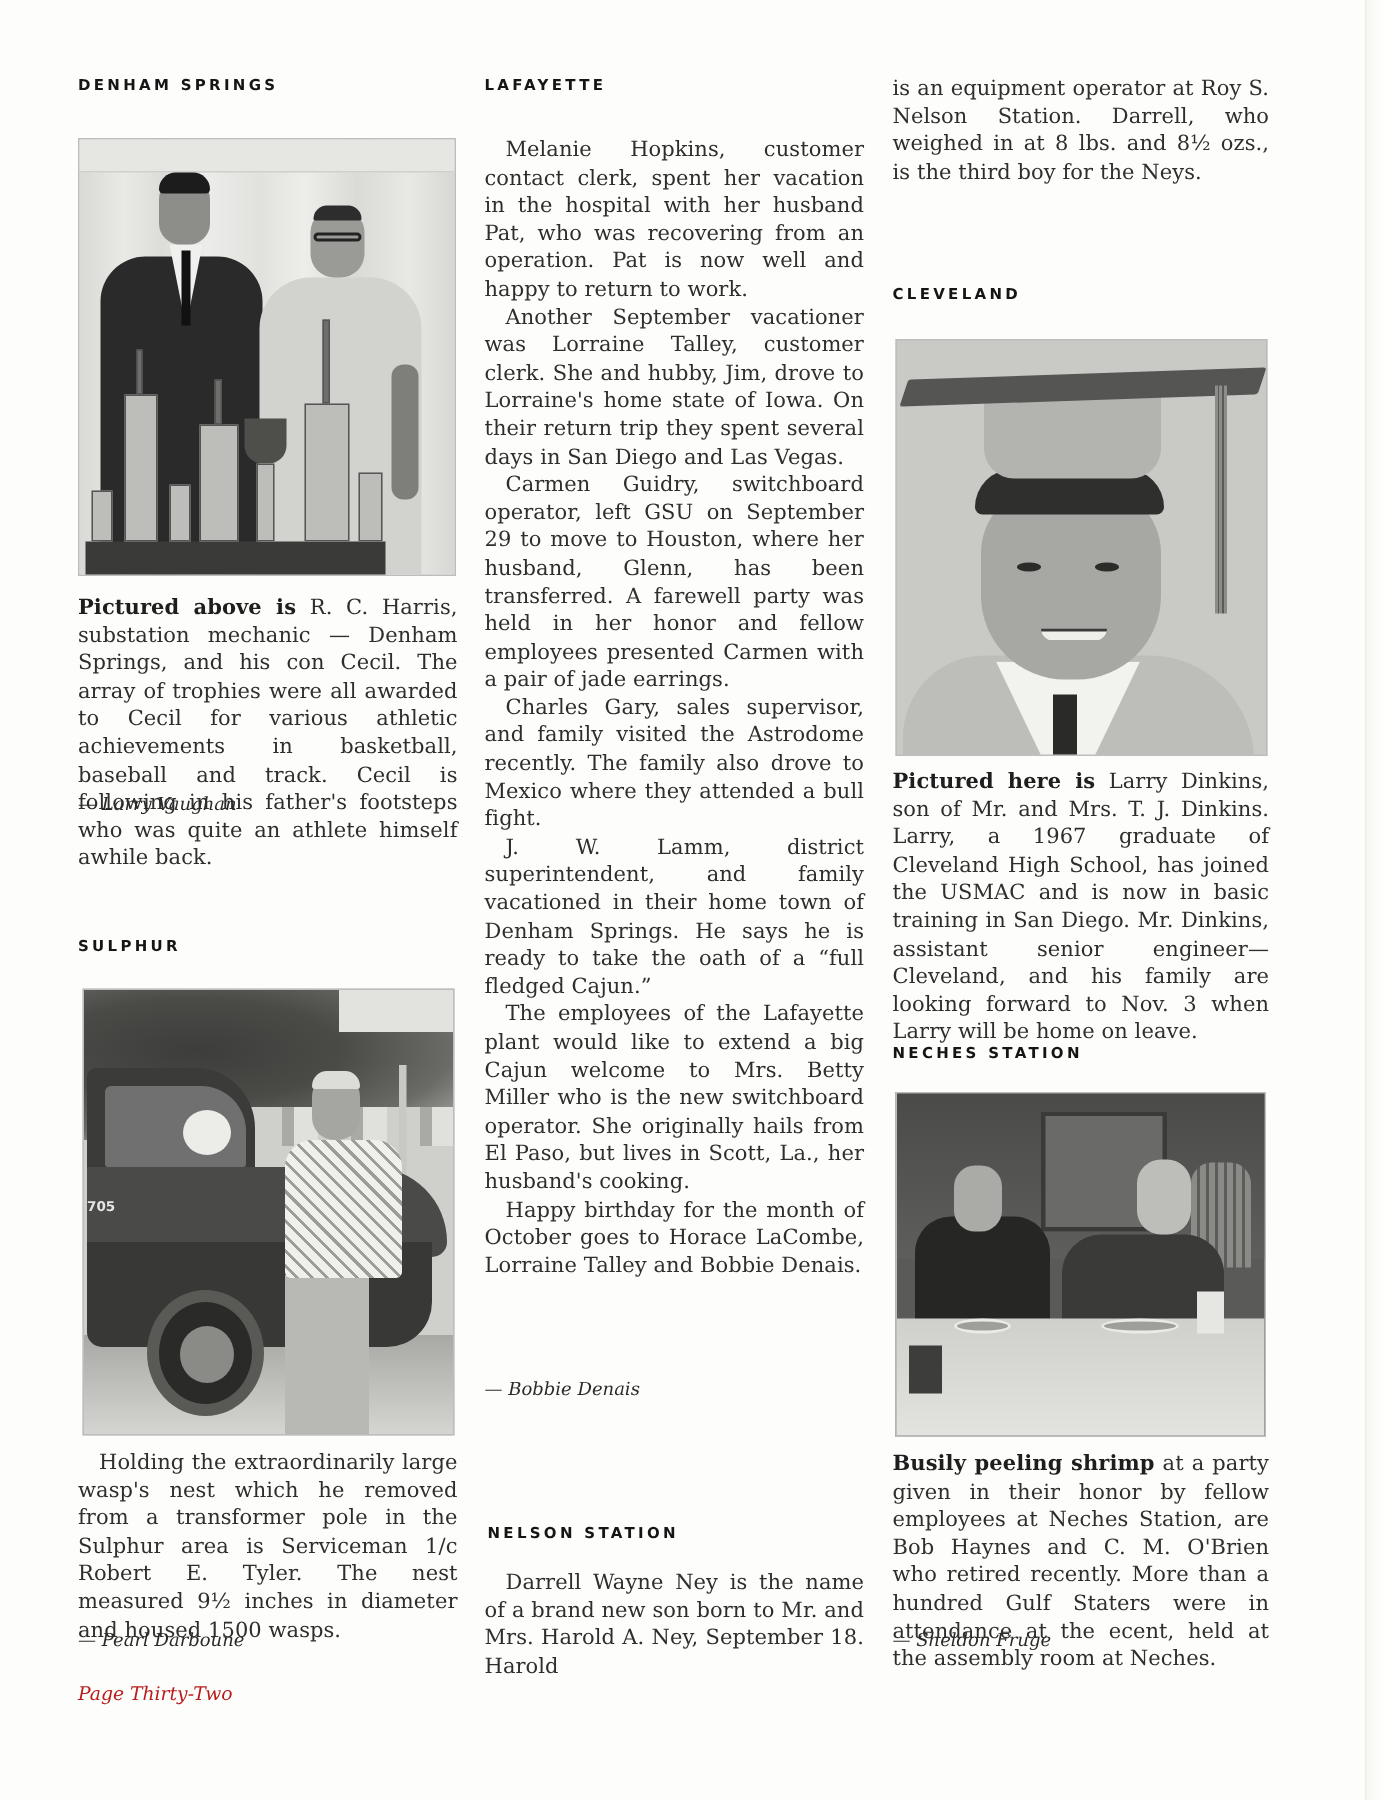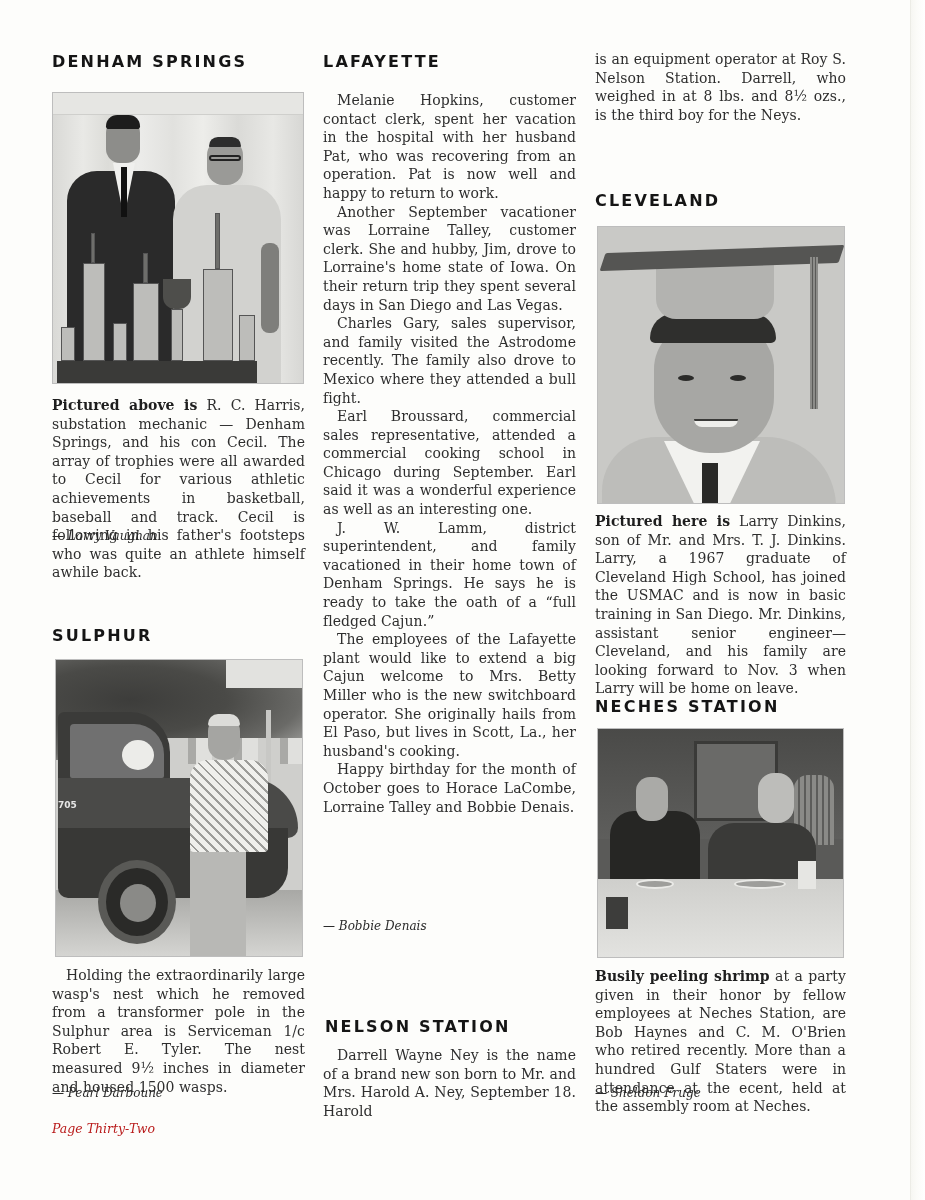--- a/index.html
+++ b/index.html
@@ -14,21 +14,21 @@
     .page-edge {
       position: absolute; left: 910px; top: 0; width: 15px; height: 1200px;
       background: linear-gradient(to right, #f6f6f2 0%, #fbfbf8 40%, #ffffff 100%);
       border-left: 1px solid #ecece6;
     }
 
     .heading {
       position: absolute;
       font-family: "DejaVu Sans", "Liberation Sans", sans-serif;
       font-weight: bold;
-      font-size: 16px;
+      font-size: 10px;
       letter-spacing: 2.2px;
       color: #151515;
       white-space: nowrap;
     }
     .body-text {
       position: absolute;
       font-size: 14px;
       line-height: 18.6px;
       text-align: justify;
       color: #2e2e2e;
@@ -188,22 +188,22 @@
 </div>
 <div class="byline" style="left:52px; width:253px; top:1086px;">— Pearl Darboune</div>
 
 <div class="folio">Page Thirty-Two</div>
 
 <h2 class="heading" style="left:323px; top:52px;">LAFAYETTE</h2>
 
 <div class="body-text" style="left:323px; top:91px; width:253px;">
   <p>Melanie Hopkins, customer contact clerk, spent her vacation in the hospital with her husband Pat, who was recovering from an operation. Pat is now well and happy to return to work.</p>
   <p>Another September vacationer was Lorraine Talley, customer clerk. She and hubby, Jim, drove to Lorraine's home state of Iowa. On their return trip they spent several days in San Diego and Las Vegas.</p>
+  <p>Carmen Guidry, switchboard operator, left GSU on September 29 to move to Houston, where her husband, Glenn, has been transferred. A farewell party was held in her honor and fellow employees presented Carmen with a pair of jade earrings.</p>
   <p>Charles Gary, sales supervisor, and family visited the Astrodome recently. The family also drove to Mexico where they attended a bull fight.</p>
-  <p>Earl Broussard, commercial sales representative, attended a commercial cooking school in Chicago during September. Earl said it was a wonderful experience as well as an interesting one.</p>
   <p>J. W. Lamm, district superintendent, and family vacationed in their home town of Denham Springs. He says he is ready to take the oath of a “full fledged Cajun.”</p>
   <p>The employees of the Lafayette plant would like to extend a big Cajun welcome to Mrs. Betty Miller who is the new switchboard operator. She originally hails from El Paso, but lives in Scott, La., her husband's cooking.</p>
   <p>Happy birthday for the month of October goes to Horace LaCombe, Lorraine Talley and Bobbie Denais.</p>
 </div>
 <div class="byline" style="left:323px; width:253px; top:919px;">— Bobbie Denais</div>
 
 <h2 class="heading" style="left:325px; top:1017px;">NELSON STATION</h2>
 
 <div class="body-text" style="left:323px; top:1046px; width:253px;">
   <p>Darrell Wayne Ney is the name of a brand new son born to Mr. and Mrs. Harold A. Ney, September 18. Harold</p>

